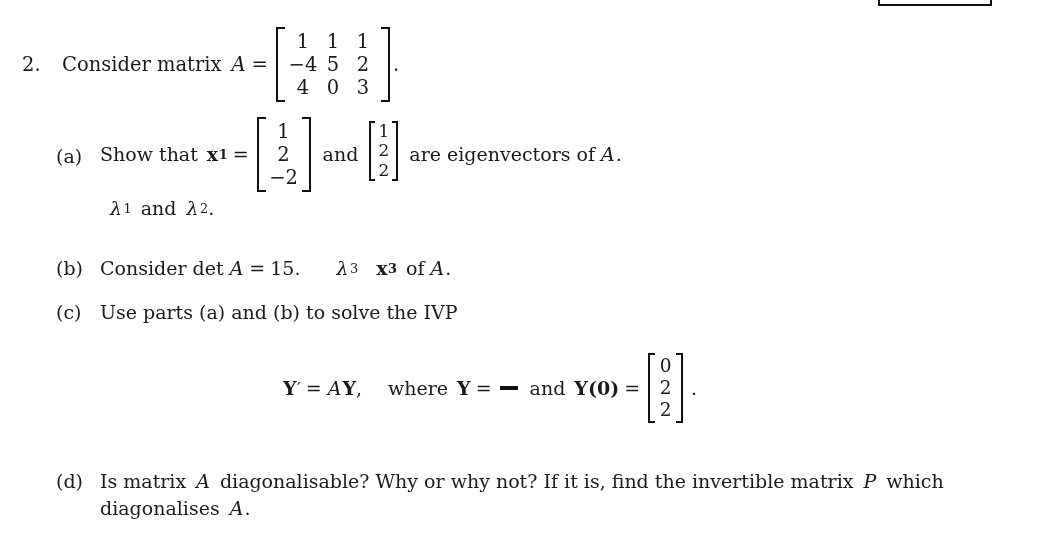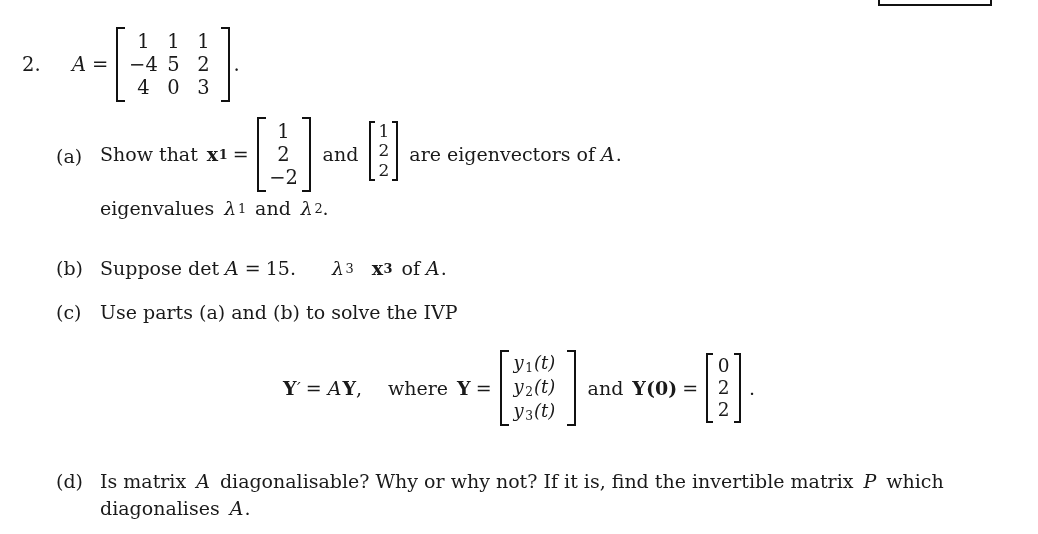--- a/index.html
+++ b/index.html
@@ -165,20 +165,21 @@
 </head>
 <body>
 
 <div class="top-box"></div>
 
 <div class="page">
 
   <div class="item-number" style="top:53px;">2.</div>
 
   <div class="stmt-line" style="left:62px; top:25px; height:78px;">
+    <span>Consider matrix</span>
     <span class="sp-w"></span>
     <span class="mi">A</span>
     <span class="op">=</span>
 
     <span class="matrix m-main">
       <span class="brk brk-l"></span>
       <span class="mrows">
         <span class="mrow">
           <span class="mcell">1</span>
           <span class="mcell">1</span>
@@ -249,38 +250,37 @@
 
         <span class="sp-w"></span>
         <span>are eigenvectors of</span>
         <span class="sp-n"></span>
         <span class="mi">A</span>
           <span>.</span>
         <span class="sp-wide"></span>
       </div>
 
       <div class="line line-2" style="margin-top:12px;">
-        <span>eigenvalues</span>
           <span class="sp-w"></span>
           <span class="mi">λ</span>
           <span class="sub-up">1</span>
           <span class="sp-w"></span>
           <span>and</span>
           <span class="sp-w"></span>
           <span class="mi">λ</span>
           <span class="sub-up">2</span>
           <span>.</span>
       </div>
     </div>
   </div>
 
   <div class="subpart" style="left:56px; top:257px; width:960px;">
     <div class="sub-label">(b)</div>
     <div class="sub-text line">
-      <span>Suppose det</span>
+      <span>Consider det</span>
       <span class="sp-n"></span>
       <span class="mi">A</span>
       <span class="op">=</span>
       <span>15</span>
         <span>.</span>
       <span class="sp-wide"></span>
       <span class="sp-w"></span>
       <span class="mi">λ</span>
         <span class="sub-up">3</span>
       <span class="sp-w"></span>
@@ -308,31 +308,20 @@
       <span class="mb">Y</span>
       <span>,</span>
     <span class="sp-wide"></span>
     <span>where</span>
     <span class="sp-w"></span>
     <span class="mb">Y</span>
     <span class="op">=</span>
 
     <span class="matrix m-y">
       <span class="brk brk-l"></span>
-      <span class="mrows">
-        <span class="mrow">
-          <span class="mcell"><span class="mi">y</span><span class="sub-up">1</span><span class="mi">(t)</span></span>
-        </span>
-        <span class="mrow">
-          <span class="mcell"><span class="mi">y</span><span class="sub-up">2</span><span class="mi">(t)</span></span>
-        </span>
-        <span class="mrow">
-          <span class="mcell"><span class="mi">y</span><span class="sub-up">3</span><span class="mi">(t)</span></span>
-        </span>
-      </span>
       <span class="brk brk-r"></span>
     </span>
 
     <span class="sp-w"></span>
     <span>and</span>
     <span class="sp-w"></span>
     <span class="mb">Y</span>
       <span class="mb">(0)</span>
     <span class="op">=</span>
 

